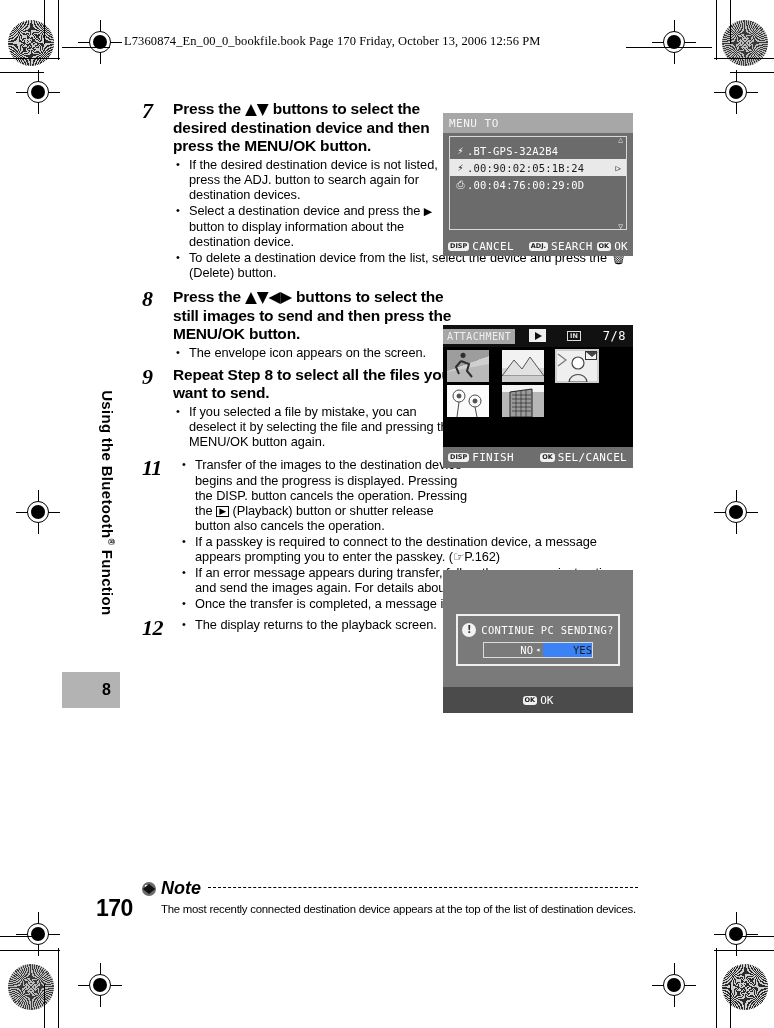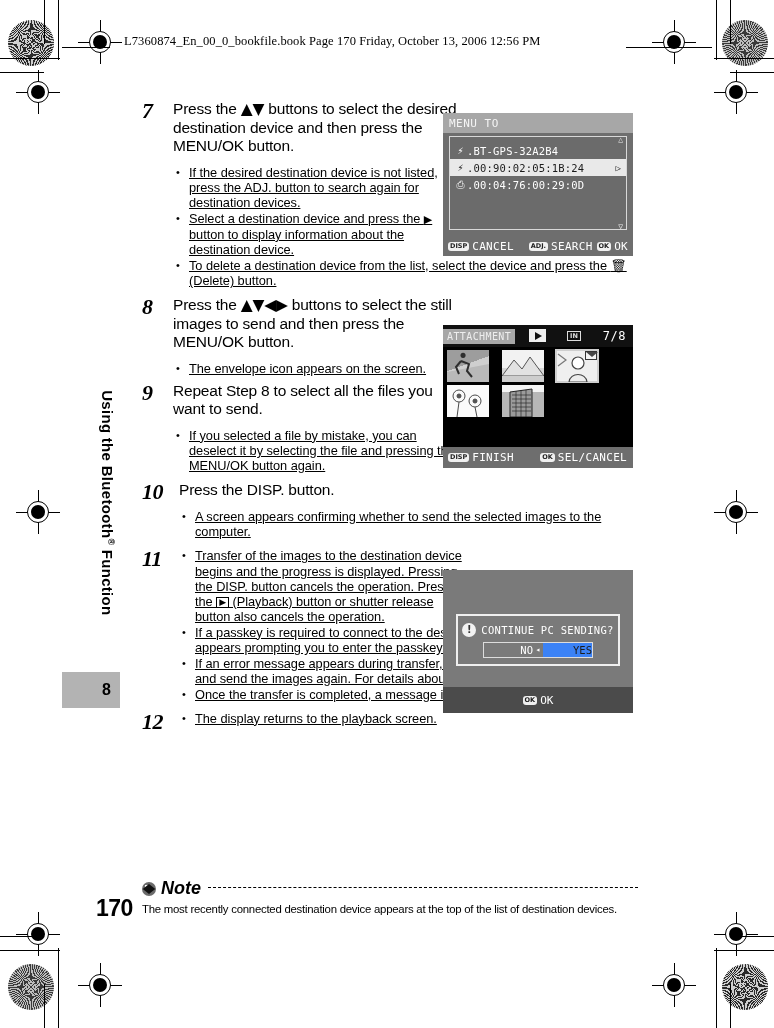--- a/index.html
+++ b/index.html
@@ -108,26 +108,26 @@
     font-size:22px;
     line-height:22px;
     letter-spacing:-0.5px;
   }
   .step-num.wide { width:34px; }
   .step-body { margin-left:31px; }
   .step-body.wide { margin-left:37px; }
 
   .step-head {
     font-size:15.5px;
-    font-weight:normal;
+    font-weight:bold;
     line-height:18.5px;
     letter-spacing:-0.2px;
   }
 
-  ul.bullets { list-style:none; margin:9px 0 0 0; padding:0;text-decoration:underline; }
+  ul.bullets { list-style:none; margin:1px 0 0 0; padding:0; }
   ul.bullets li {
     position:relative;
     padding-left:16px;
     font-size:12.8px;
     line-height:15.2px;
     letter-spacing:-0.05px;
     margin-bottom:0.5px;
   }
   ul.bullets li:before {
     content:"\2022";
@@ -170,20 +170,21 @@
     font-size:18px;
   }
   .note-dashes {
     flex:1;
     border-bottom:1.6px dashed #000;
     margin-bottom:3px;
     margin-left:2px;
   }
   .note-text {
     margin-top:3px;
+    margin-left:19px;
     font-size:11.4px;
     line-height:14px;
     letter-spacing:-0.25px;
   }
 
   
   .lcd {
     position:absolute;
     width:190px; height:143px;
     background:#6e6e6e;
@@ -466,29 +467,20 @@
   <div class="step" style="margin-top:6px;">
     <div class="step-num">9</div>
     <div class="step-body">
       <div class="step-head narrow">Repeat Step 8 to select all the files you want to send.</div>
       <ul class="bullets">
         <li class="narrow">If you selected a file by mistake, you can deselect it by selecting the file and pressing the MENU/OK button again.</li>
       </ul>
     </div>
   </div>
 
-  <div class="step" style="margin-top:8px;">
-    <div class="step-num wide">10</div>
-    <div class="step-body wide">
-      <div class="step-head full">Press the DISP. button.</div>
-      <ul class="bullets">
-        <li class="full">A screen appears confirming whether to send the selected images to the computer.</li>
-      </ul>
-    </div>
-  </div>
 
   <div class="step" style="margin-top:8px;">
     <div class="step-num wide">11</div>
     <div class="step-body wide">
       <ul class="bullets">
         <li class="narrow">Transfer of the images to the destination device begins and the progress is displayed. Pressing the DISP. button cancels the operation. Pressing the <span class="boxicon">▶</span> (Playback) button or shutter release button also cancels the operation.</li>
         <li class="full">If a passkey is required to connect to the destination device, a message appears prompting you to enter the passkey. (<span class="glyph">☞</span>P.162)</li>
         <li class="full">If an error message appears during transfer, follow the message instructions and send the images again. For details about the error messages, see P.222.</li>
         <li class="full">Once the transfer is completed, a message indicating this appears.</li>
       </ul>

